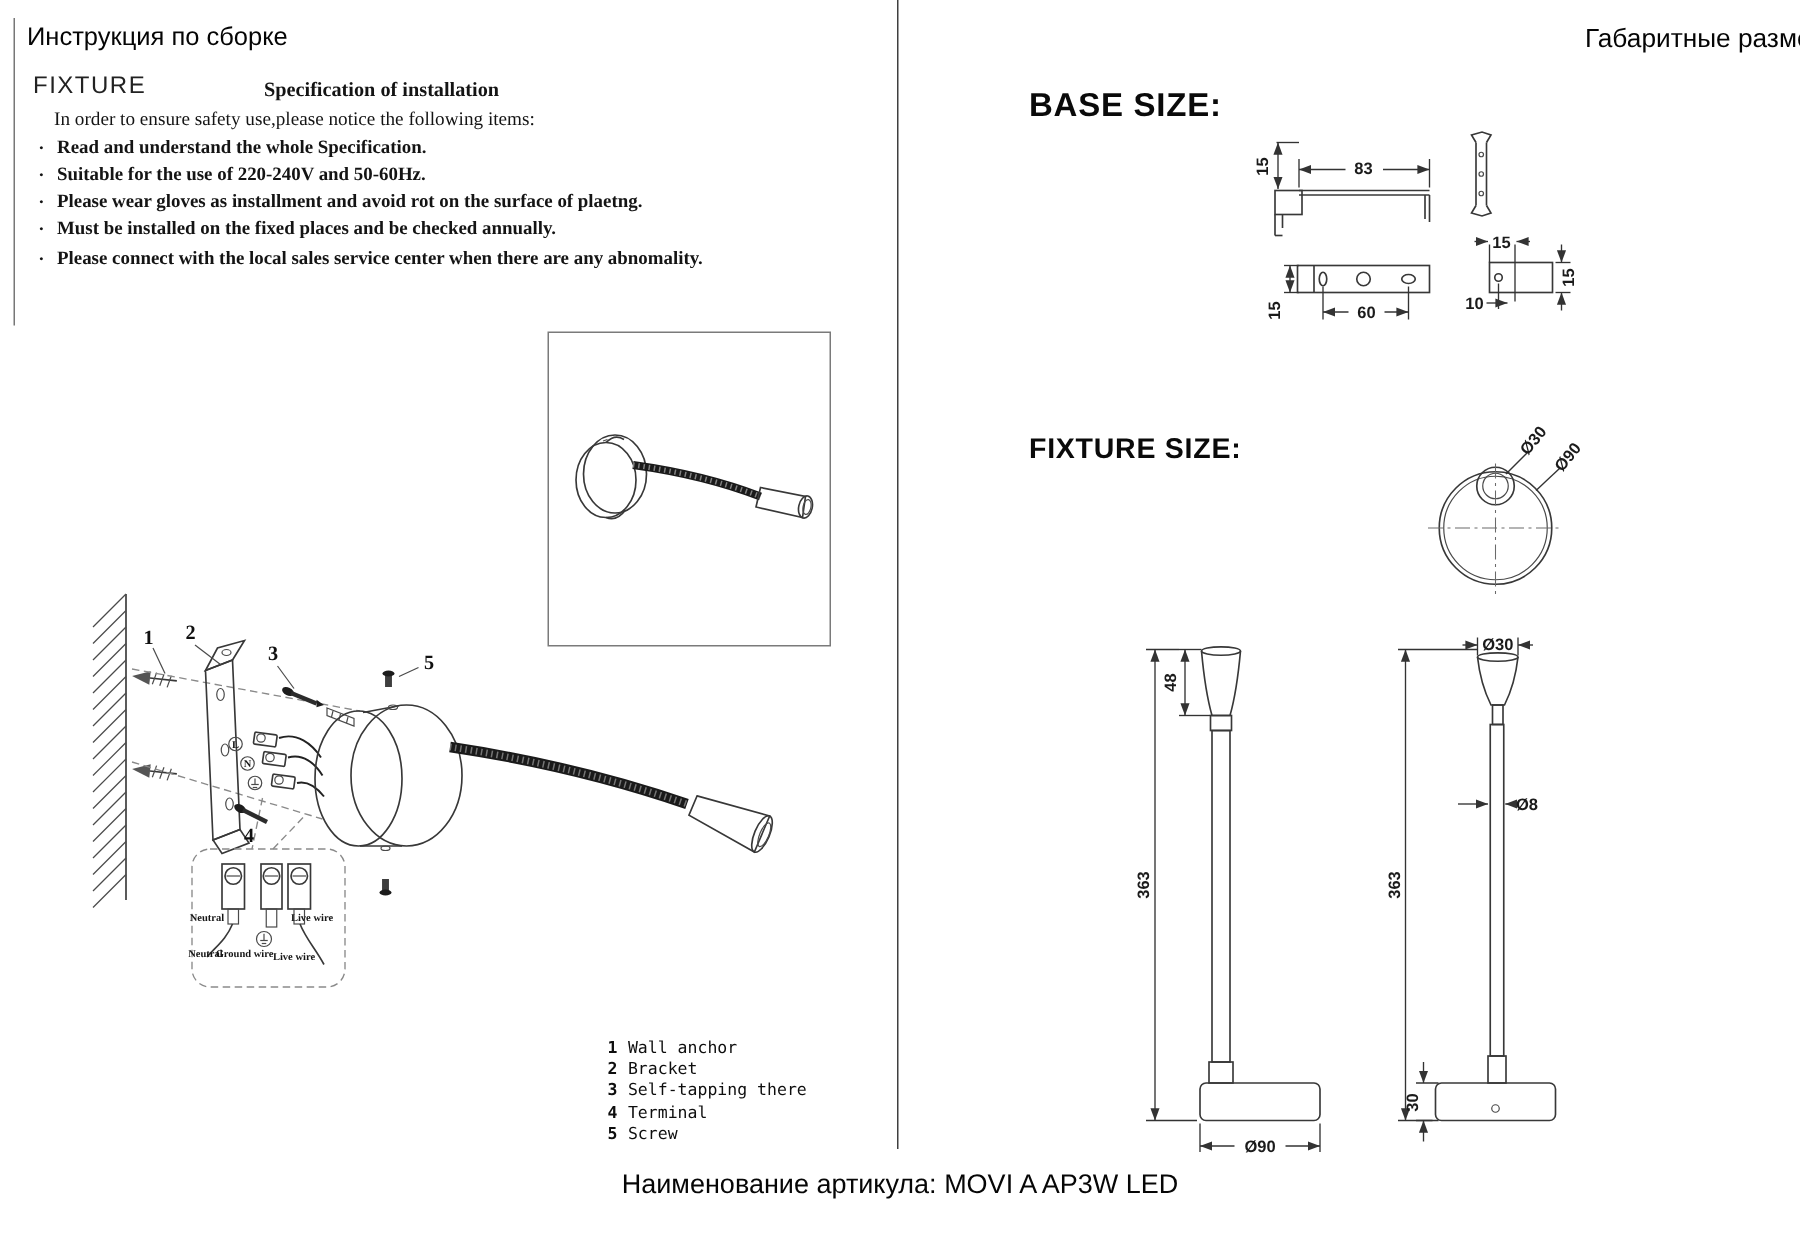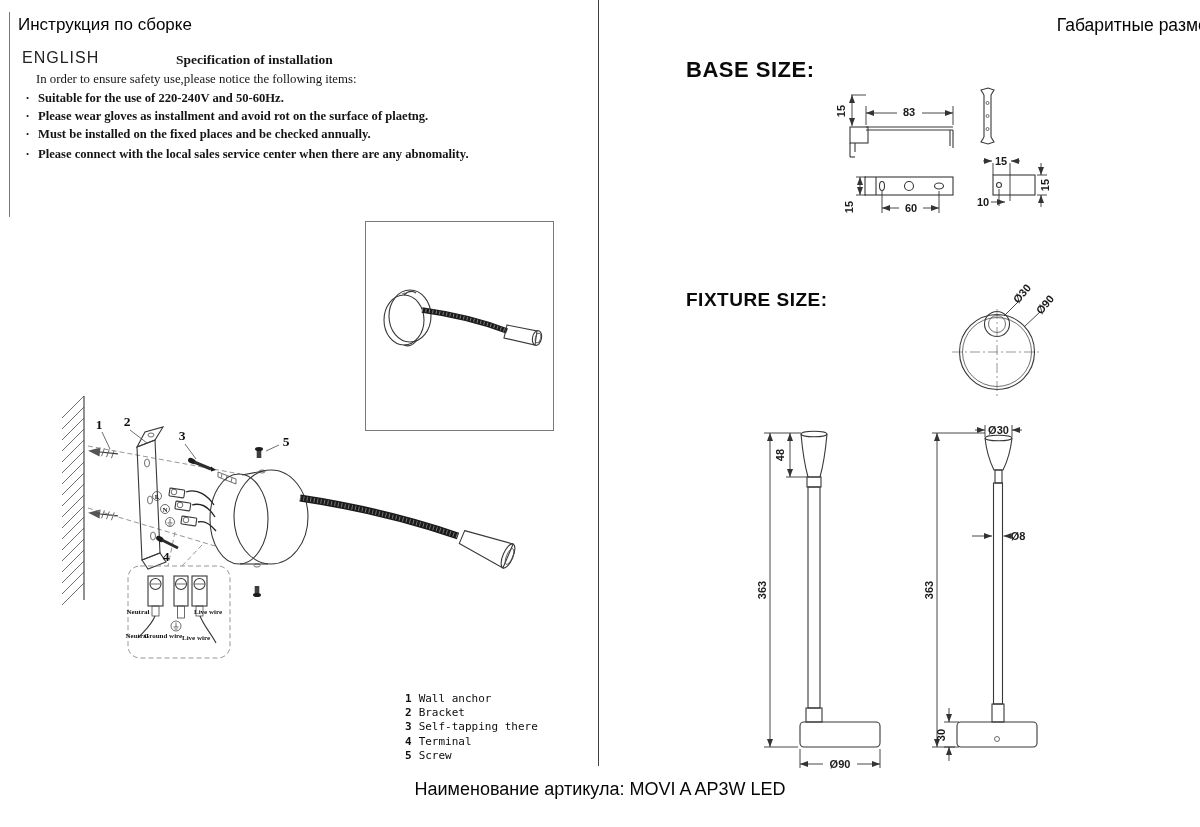--- a/index.html
+++ b/index.html
@@ -48,24 +48,25 @@
       </pattern>
     </defs>
   </svg>
 
   
   <div class="abs ru-title" style="left:18px;top:15px;">Инструкция по сборке</div>
   <div class="abs ru-title" style="right:18px;top:15px;font-size:17.5px;">Габаритные размеры</div>
   <div class="abs edge-artifact" style="left:9px;top:12px;height:205px;"></div>
 
   
-  <div class="abs english" style="left:22px;top:49px;">ENGLISH</div>
+  <div class="abs english" style="left:22px;top:49px;">FIXTURE</div>
   <div class="abs spec-title" style="left:176px;top:52px;">Specification of installation</div>
   <div class="abs intro" style="left:36px;top:72px;">In order to ensure safety use,please notice the following items:</div>
   <ul class="abs spec-list" style="left:24px;top:89px;">
+    <li>Read and understand the whole Specification.</li>
     <li>Suitable for the use of 220-240V and 50-60Hz.</li>
     <li>Please wear gloves as installment and avoid rot on the surface of plaetng.</li>
     <li>Must be installed on the fixed places and be checked annually.</li>
     <li style="margin-top:2px;">Please connect with the local sales service center when there are any abnomality.</li>
   </ul>
 
   
   <div class="abs photo-box" style="left:365px;top:221px;width:187px;height:208px;">
     <svg width="187" height="208" viewBox="365 221 187 208">
       <g>

